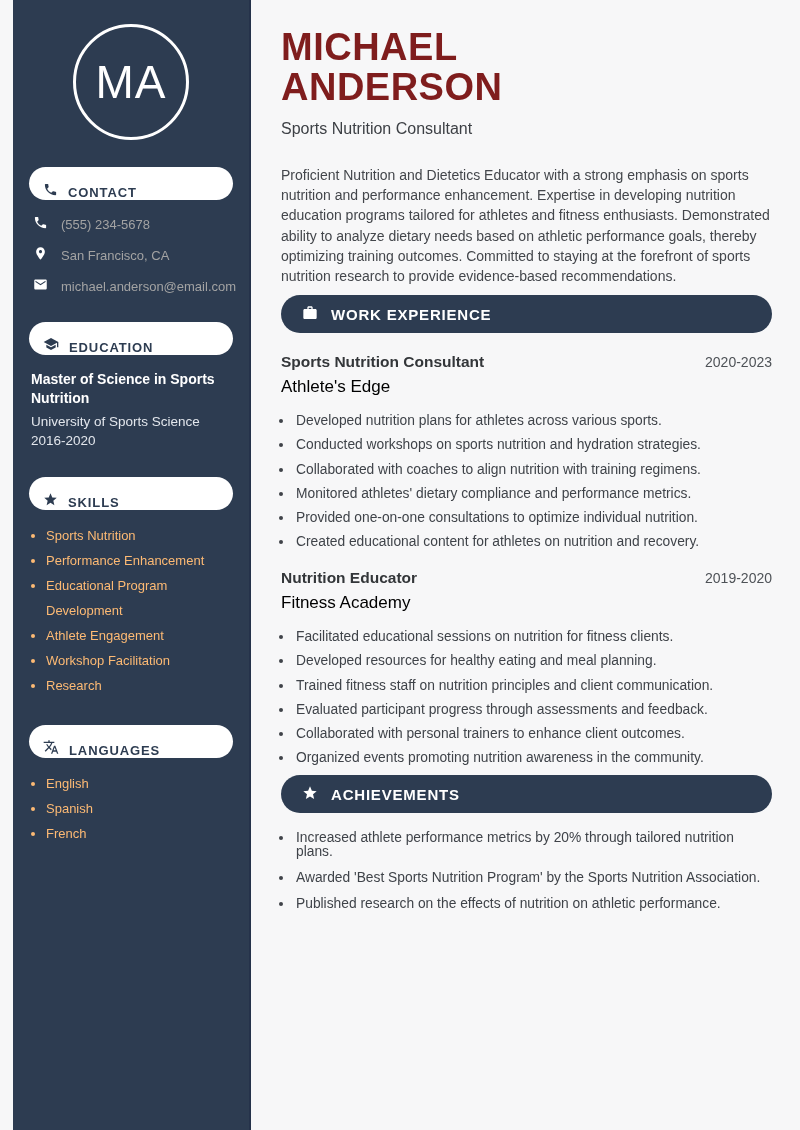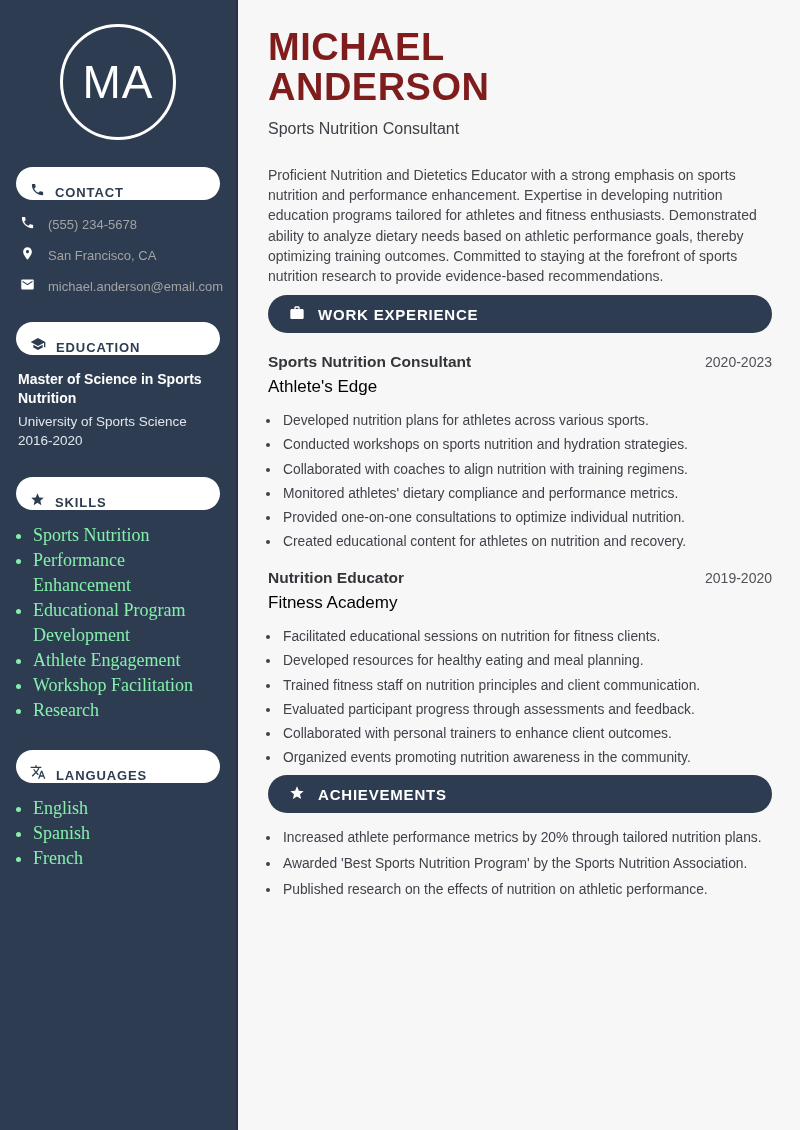--- a/index.html
+++ b/index.html
@@ -2,21 +2,21 @@
 <html><head>
 <meta charset="utf-8">
 <style>
   * { box-sizing: border-box; margin: 0; padding: 0; }
   html, body { width: 800px; }
   body {
     font-family: "Liberation Sans", sans-serif;
     background: #f7f7f8;
     color: #41454b;
   }
-  .page { display: flex; width: 800px; height: 1130px; overflow: hidden; }
+  .page { display: flex; width: 800px; height: 1130px; overflow: hidden; padding-left: 13px; }
 
   
   .sidebar {
     width: 238px; flex-shrink: 0;
     background: #2d3c51;
     color: #ffffff;
     border-right: 2px solid #25324a;
     padding-bottom: 20px;
   }
   .avatar-wrap { display: flex; justify-content: center; margin-top: 24px; }
@@ -35,21 +35,21 @@
   }
   .side-pill svg { flex-shrink: 0; }
   .contact-list { margin: 15px 14px 0 20px; }
   .contact-row { display: flex; align-items: center; gap: 13px; margin-bottom: 13px; }
   .contact-row span { font-size: 13px; color: #a3a3a3; }
   .edu-block { margin: 15px 18px 0 18px; }
   .edu-degree { font-weight: bold; font-size: 14px; line-height: 19px; color: #ffffff; }
   .edu-school { font-size: 13.5px; line-height: 19px; color: #e2e6ec; margin-top: 4px; }
   .edu-years  { font-size: 13.5px; line-height: 19px; color: #e2e6ec; }
   .side-list { margin: 13px 10px 0 20px; padding-left: 13px; }
-  .side-list li { font-size: 18px; line-height: 25px; color: #86efac; font-family: Liberation Serif, serif; }
+  .side-list li { font-size: 13px; line-height: 25px; color: #fdba74; }
 
   
   .main { flex: 1; padding: 27px 28px 0 30px; }
   .name {
     font-size: 38px; font-weight: bold; color: #7f1d1d;
     line-height: 40px; max-width: 340px; letter-spacing: 0.5px;
   }
   .subtitle { font-size: 16px; color: #3d4045; margin-top: 13px; }
   .summary {
     margin-top: 27px; font-size: 14px; line-height: 20.2px;

